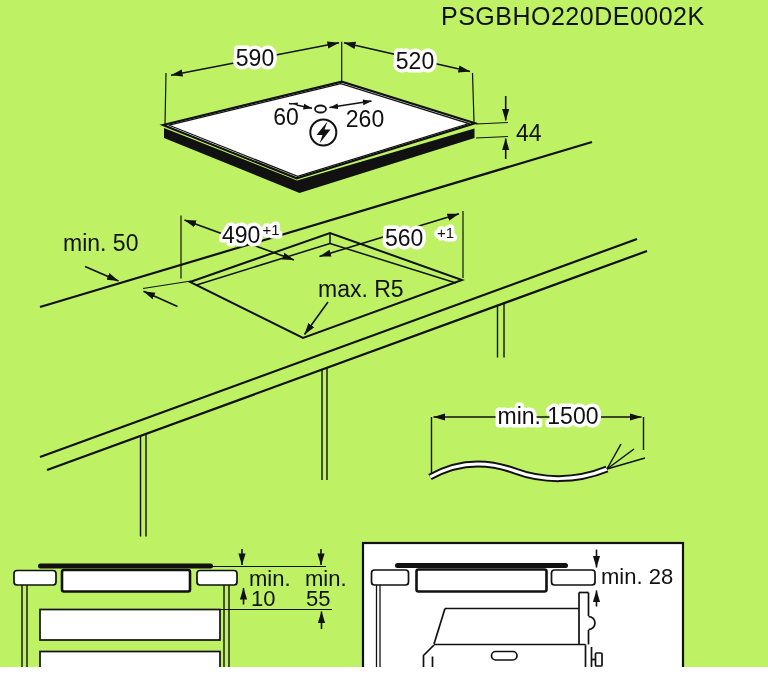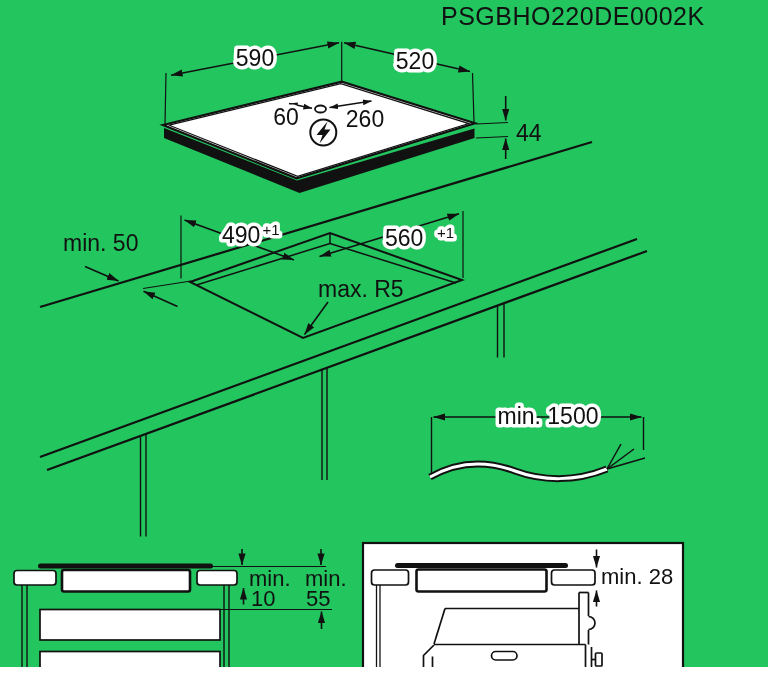--- a/index.html
+++ b/index.html
@@ -1,16 +1,16 @@
 <!DOCTYPE html>
 <html><head>
 <meta charset="utf-8">
 <style>
   html,body{margin:0;padding:0;background:#fff;}
-  .stage{position:relative;width:768px;height:667px;background:#22c55e;overflow:hidden;
+  .stage{position:relative;width:768px;height:667px;background:#bef264;overflow:hidden;
          font-family:"Liberation Sans","DejaVu Sans",sans-serif;}
   svg{position:absolute;left:0;top:0;}
   .ln{stroke:#111;fill:none;}
   .thick{stroke-width:2.2;}
   .mid{stroke-width:1.7;}
   .thin{stroke-width:1.2;}
   .blk{fill:#111;stroke:none;}
   .wfill{fill:#fff;}
   text{fill:#111;font-family:"Liberation Sans","DejaVu Sans",sans-serif;}
   .dim{paint-order:stroke;stroke:#fff;stroke-width:7px;stroke-linejoin:round;}

